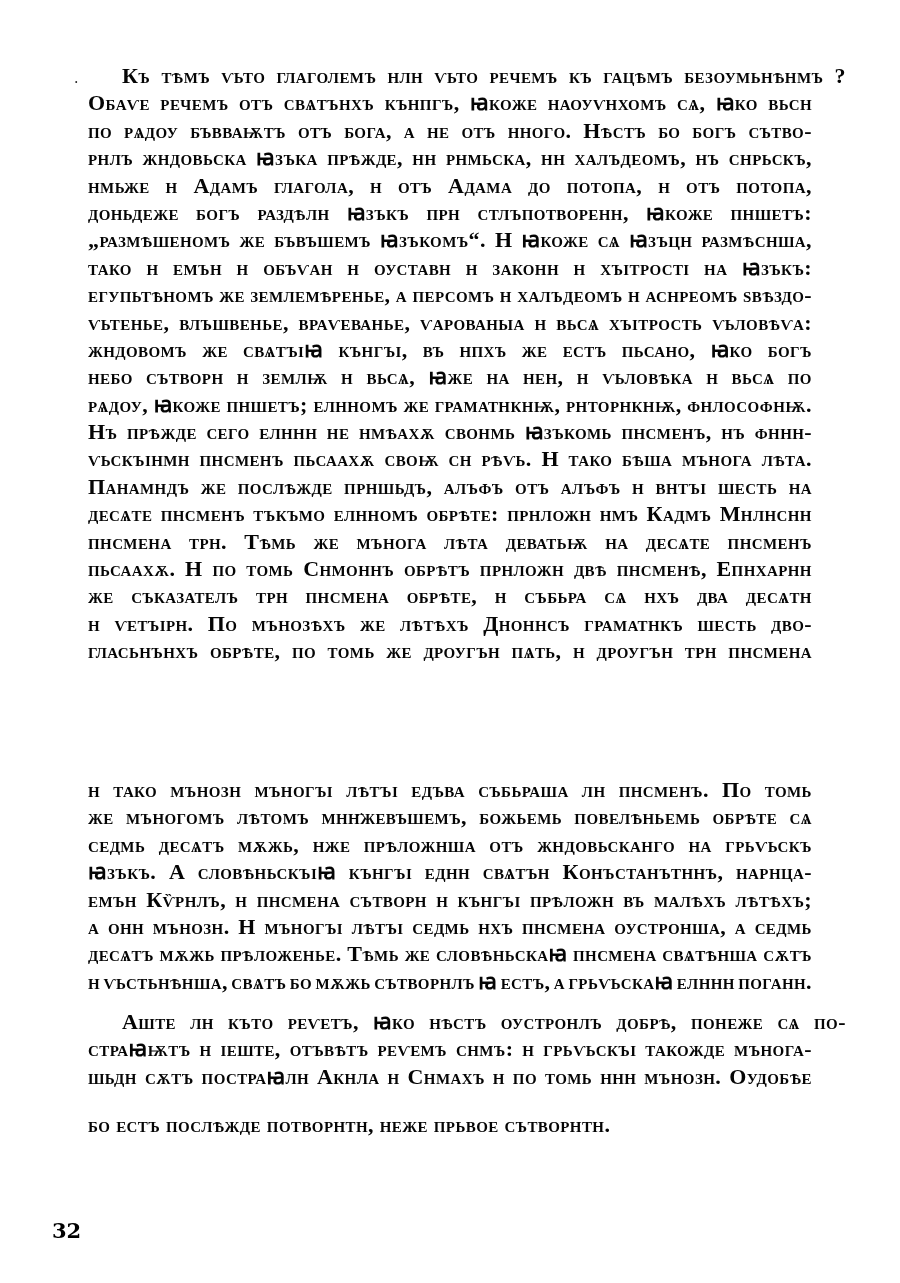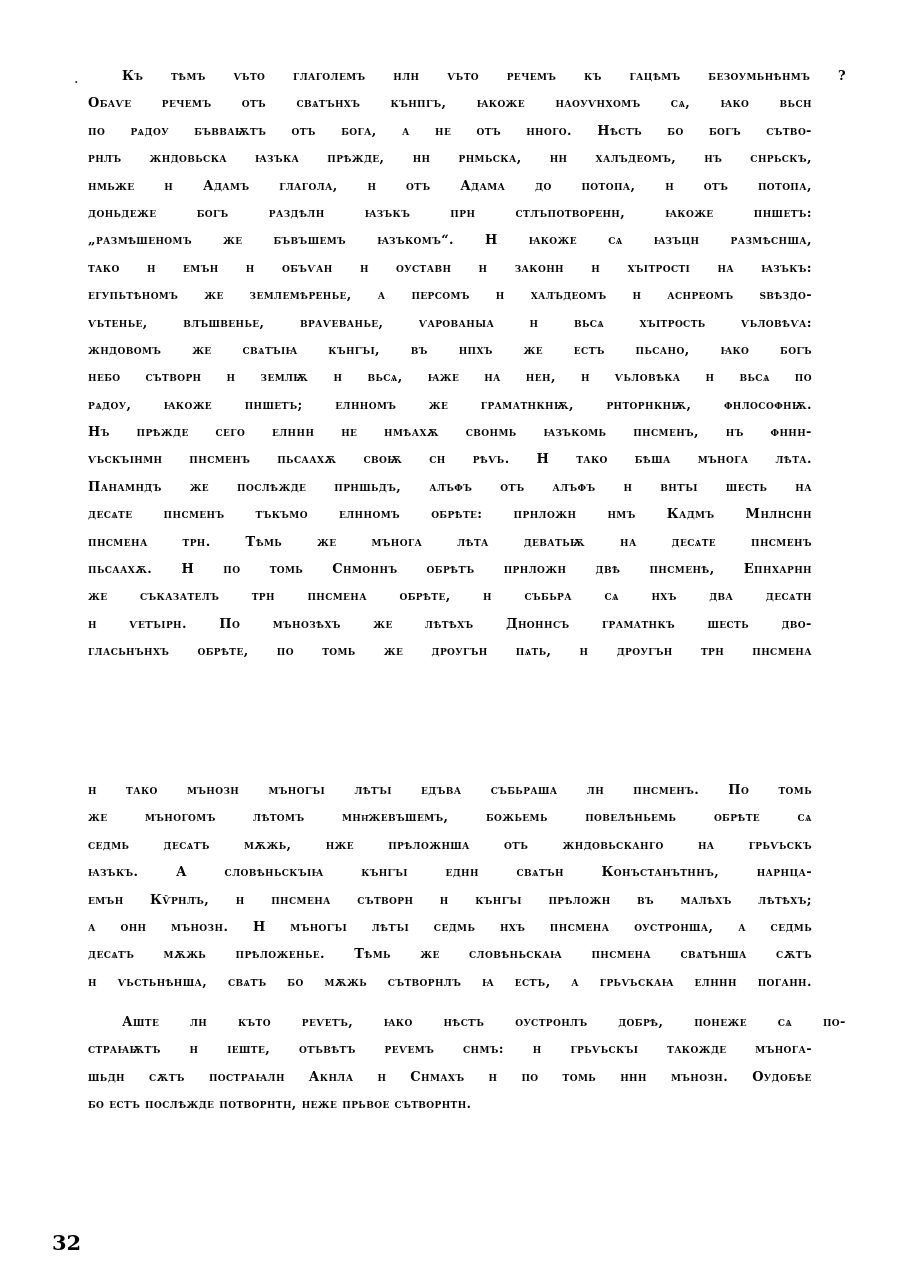--- a/index.html
+++ b/index.html
@@ -41,42 +41,43 @@
   .just {
     display: flex;
     justify-content: space-between;
     width: 100%;
   }
   .just > span {
     display: inline-block;
   }
   .nostretch {
     display: block;
+    margin-top: 21px;
   }
   #para1 { top: 62px; }
   #para2 { top: 776px; }
   #para3 { top: 1008px; }
 
   .line {
-    font-size: 13px;
+    font-size: 22px;
     line-height: 27.4px;
     height: 27.4px;
+    font-family: Liberation Serif, serif;
   }
   .indent {
     padding-left: 34px;
   }
   .pageno {
     position: absolute;
     left: 52px;
     top: 1218px;
     font-family: "DejaVu Serif", serif;
     font-weight: bold;
     font-size: 21px;
     color: #000;
-    margin-top: 12px;
   }
   .dot-lead {
     position: absolute;
     left: 74px;
     top: 70px;
     font-size: 14px;
     color: #222;
   }
 </style>
 </head>

